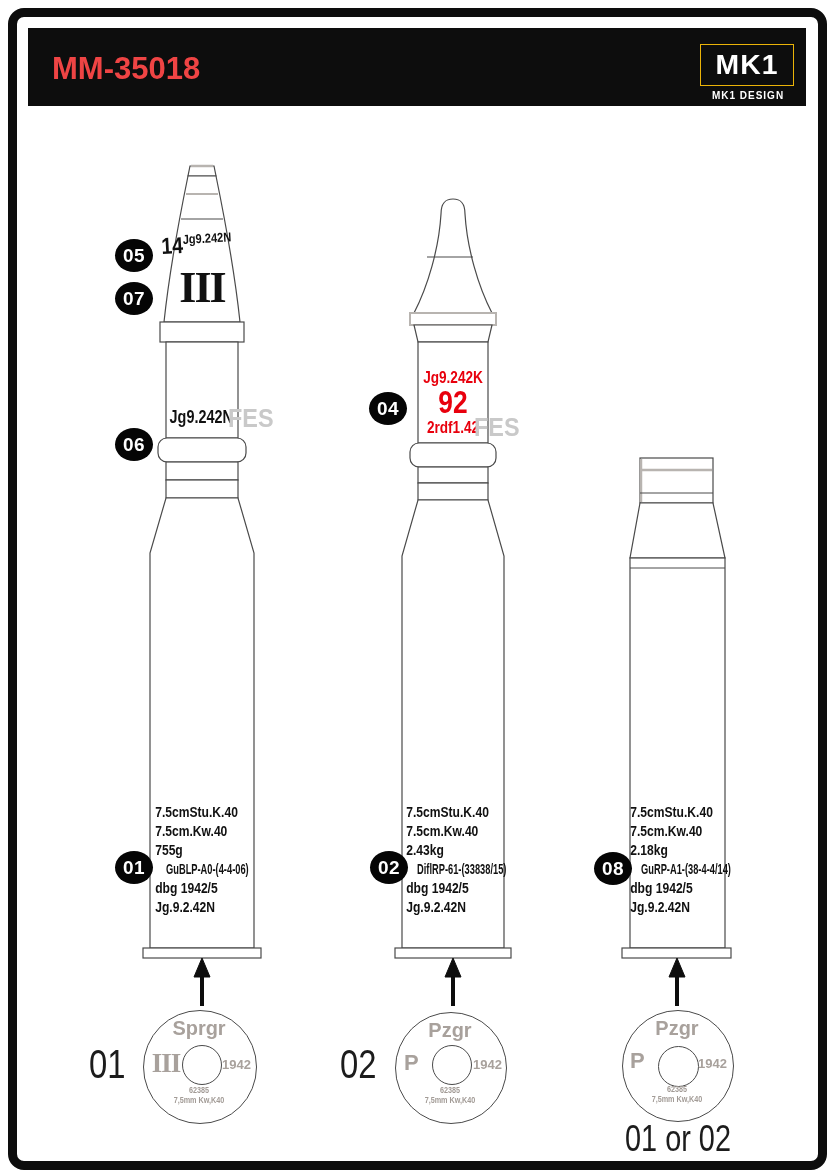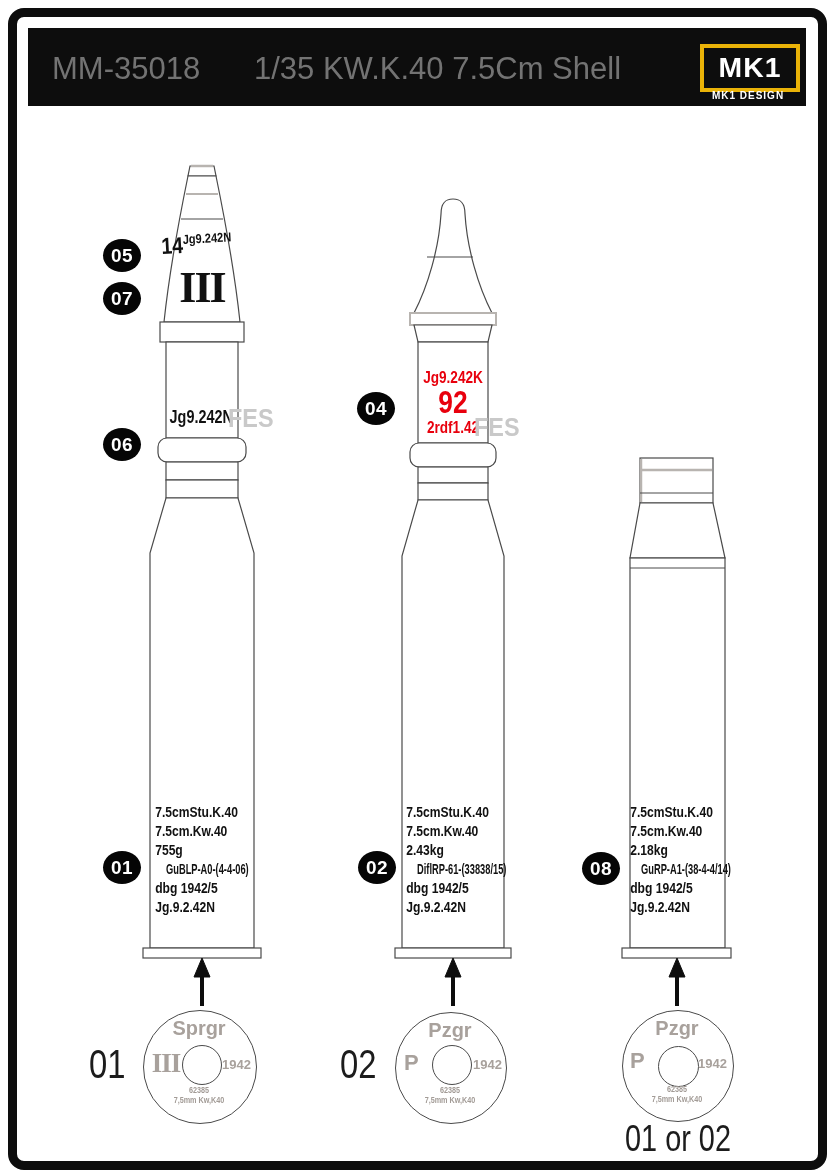--- a/index.html
+++ b/index.html
@@ -2,29 +2,29 @@
 <html><head>
 <meta charset="utf-8">
 <style>
   html,body{margin:0;padding:0;background:#ffffff;}
   #sheet{position:relative;width:833px;height:1176px;background:#ffffff;overflow:hidden;
          font-family:"Liberation Sans",sans-serif;}
   .abs{position:absolute;}
   #frame{left:8px;top:8px;width:801px;height:1144px;border:9px solid #0d0d0d;border-radius:16px;}
   
   #headerbar{left:28px;top:28px;width:778px;height:78px;background:#0d0d0d;}
-  .hdr-text{color:#737373;font-weight:normal;font-size:31px;white-space:nowrap;letter-spacing:0px;}
-  #logo-box{left:700px;top:44px;width:92px;height:40px;border:4px solid #eab308;
+  .hdr-text{color:#ef4444;font-weight:bold;font-size:31px;white-space:nowrap;letter-spacing:0px;}
+  #logo-box{left:700px;top:44px;width:92px;height:40px;border:1px solid #eab308;
             display:flex;align-items:center;justify-content:center;background:#0d0d0d;}
   #logo-main{color:#ffffff;font-weight:900;font-size:27px;letter-spacing:1px;transform:scaleX(1.05);}
   #logo-sub{left:698px;top:90px;width:100px;color:#ffffff;font-weight:bold;font-size:10px;
             letter-spacing:1px;text-align:center;}
   
   .badge{width:38px;height:33px;background:#050505;border-radius:50%;
-         display:flex;align-items:center;justify-content:center;}
+         display:flex;align-items:center;justify-content:center;margin-left:12px;}
   .badge span{color:#ffffff;font-weight:900;font-size:19px;letter-spacing:0.5px;}
   
   .mark{font-weight:bold;white-space:nowrap;color:#111;}
   .cond{transform:scaleX(0.8);transform-origin:center;}
   .spec{width:120px;text-align:left;}
   .spec-line{font-weight:bold;font-size:15.5px;line-height:19px;color:#111;
              transform:scaleX(0.78);transform-origin:center;white-space:nowrap;}
   .spec-line:nth-child(4){transform:scaleX(0.60);}
   .ghost{color:#c9c9c9;font-weight:bold;font-size:26px;white-space:nowrap;
          transform:scaleX(0.9);transform-origin:left center;}
@@ -42,21 +42,20 @@
 </style>
 </head>
 <body>
 
 <div id="sheet">
 
   <div class="abs" id="frame"></div>
 
   <div class="abs" id="headerbar">
     <div class="abs hdr-text" style="left:24px;top:23px;">MM-35018</div>
-    <div class="abs hdr-text" style="left:226px;top:23px;">1/35 KW.K.40 7.5Cm Shell</div>
   </div>
   <div class="abs" id="logo-box">
     <span id="logo-main">MK1</span>
   </div>
   <div class="abs" id="logo-sub">MK1 DESIGN</div>
 
   <svg class="abs" style="left:0;top:0;" width="833" height="1176" viewBox="0 0 833 1176">
     <g stroke="#4a4a4a" stroke-width="1.2" fill="#ffffff">
 
       <polygon points="190,166 214,166 216,176 188,176"></polygon>

